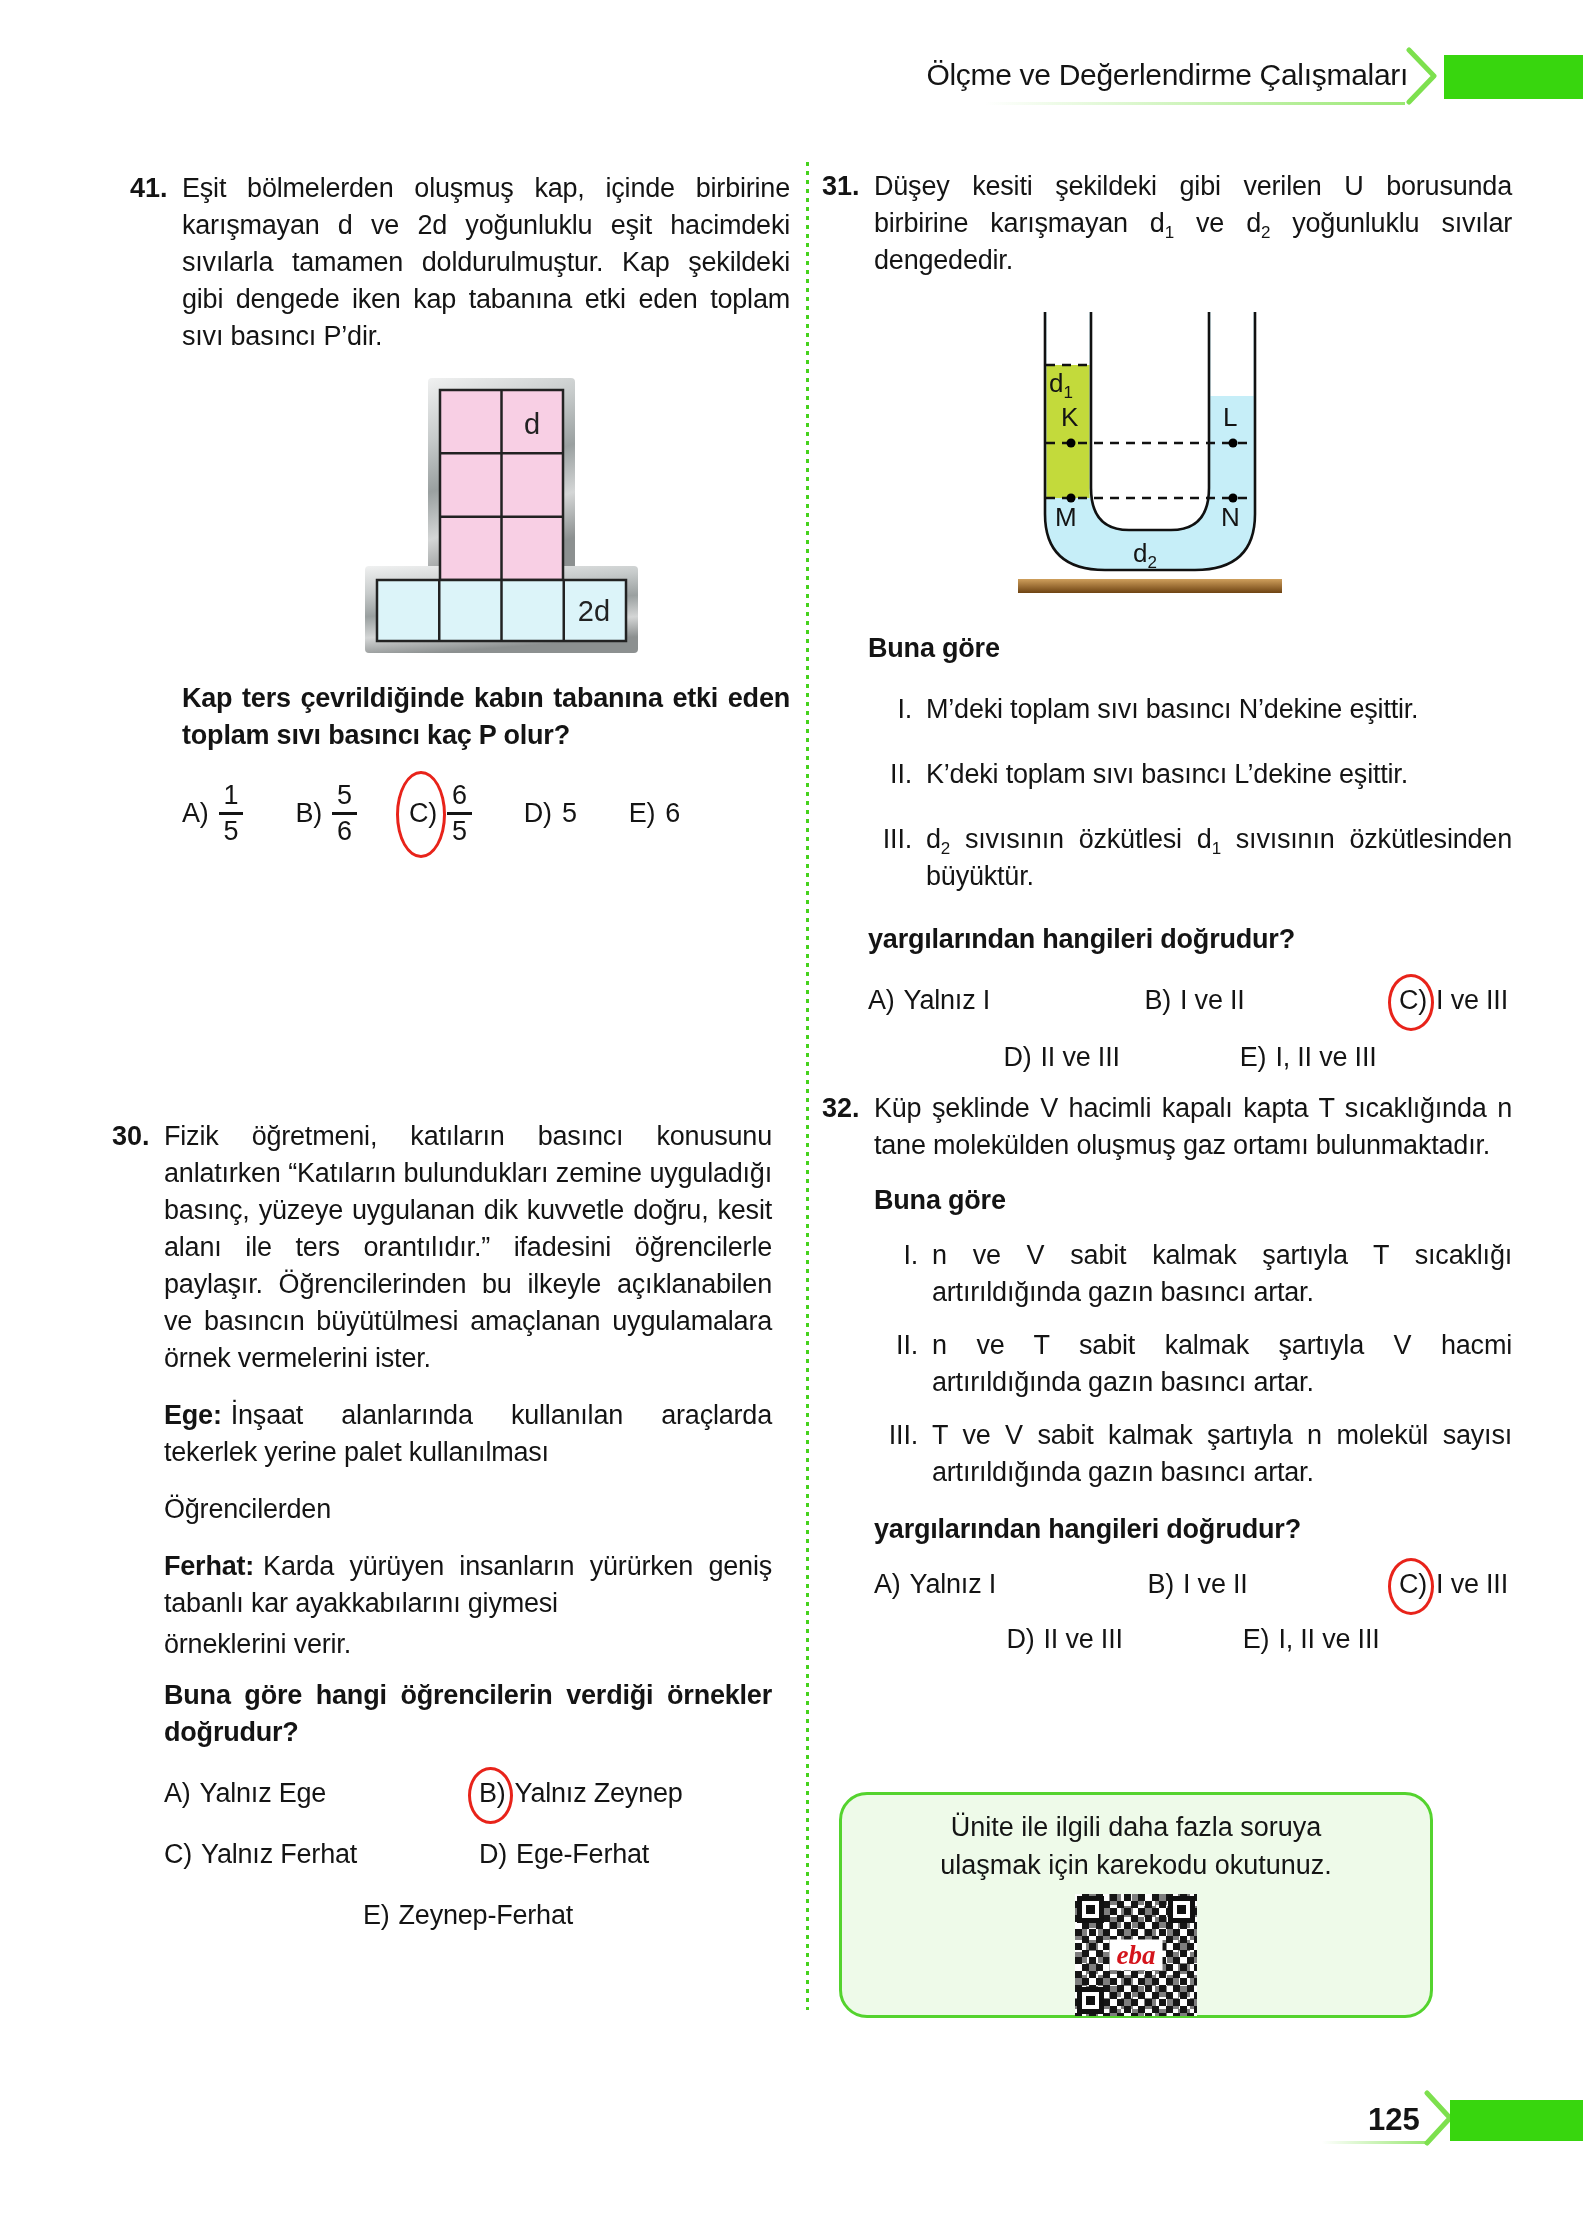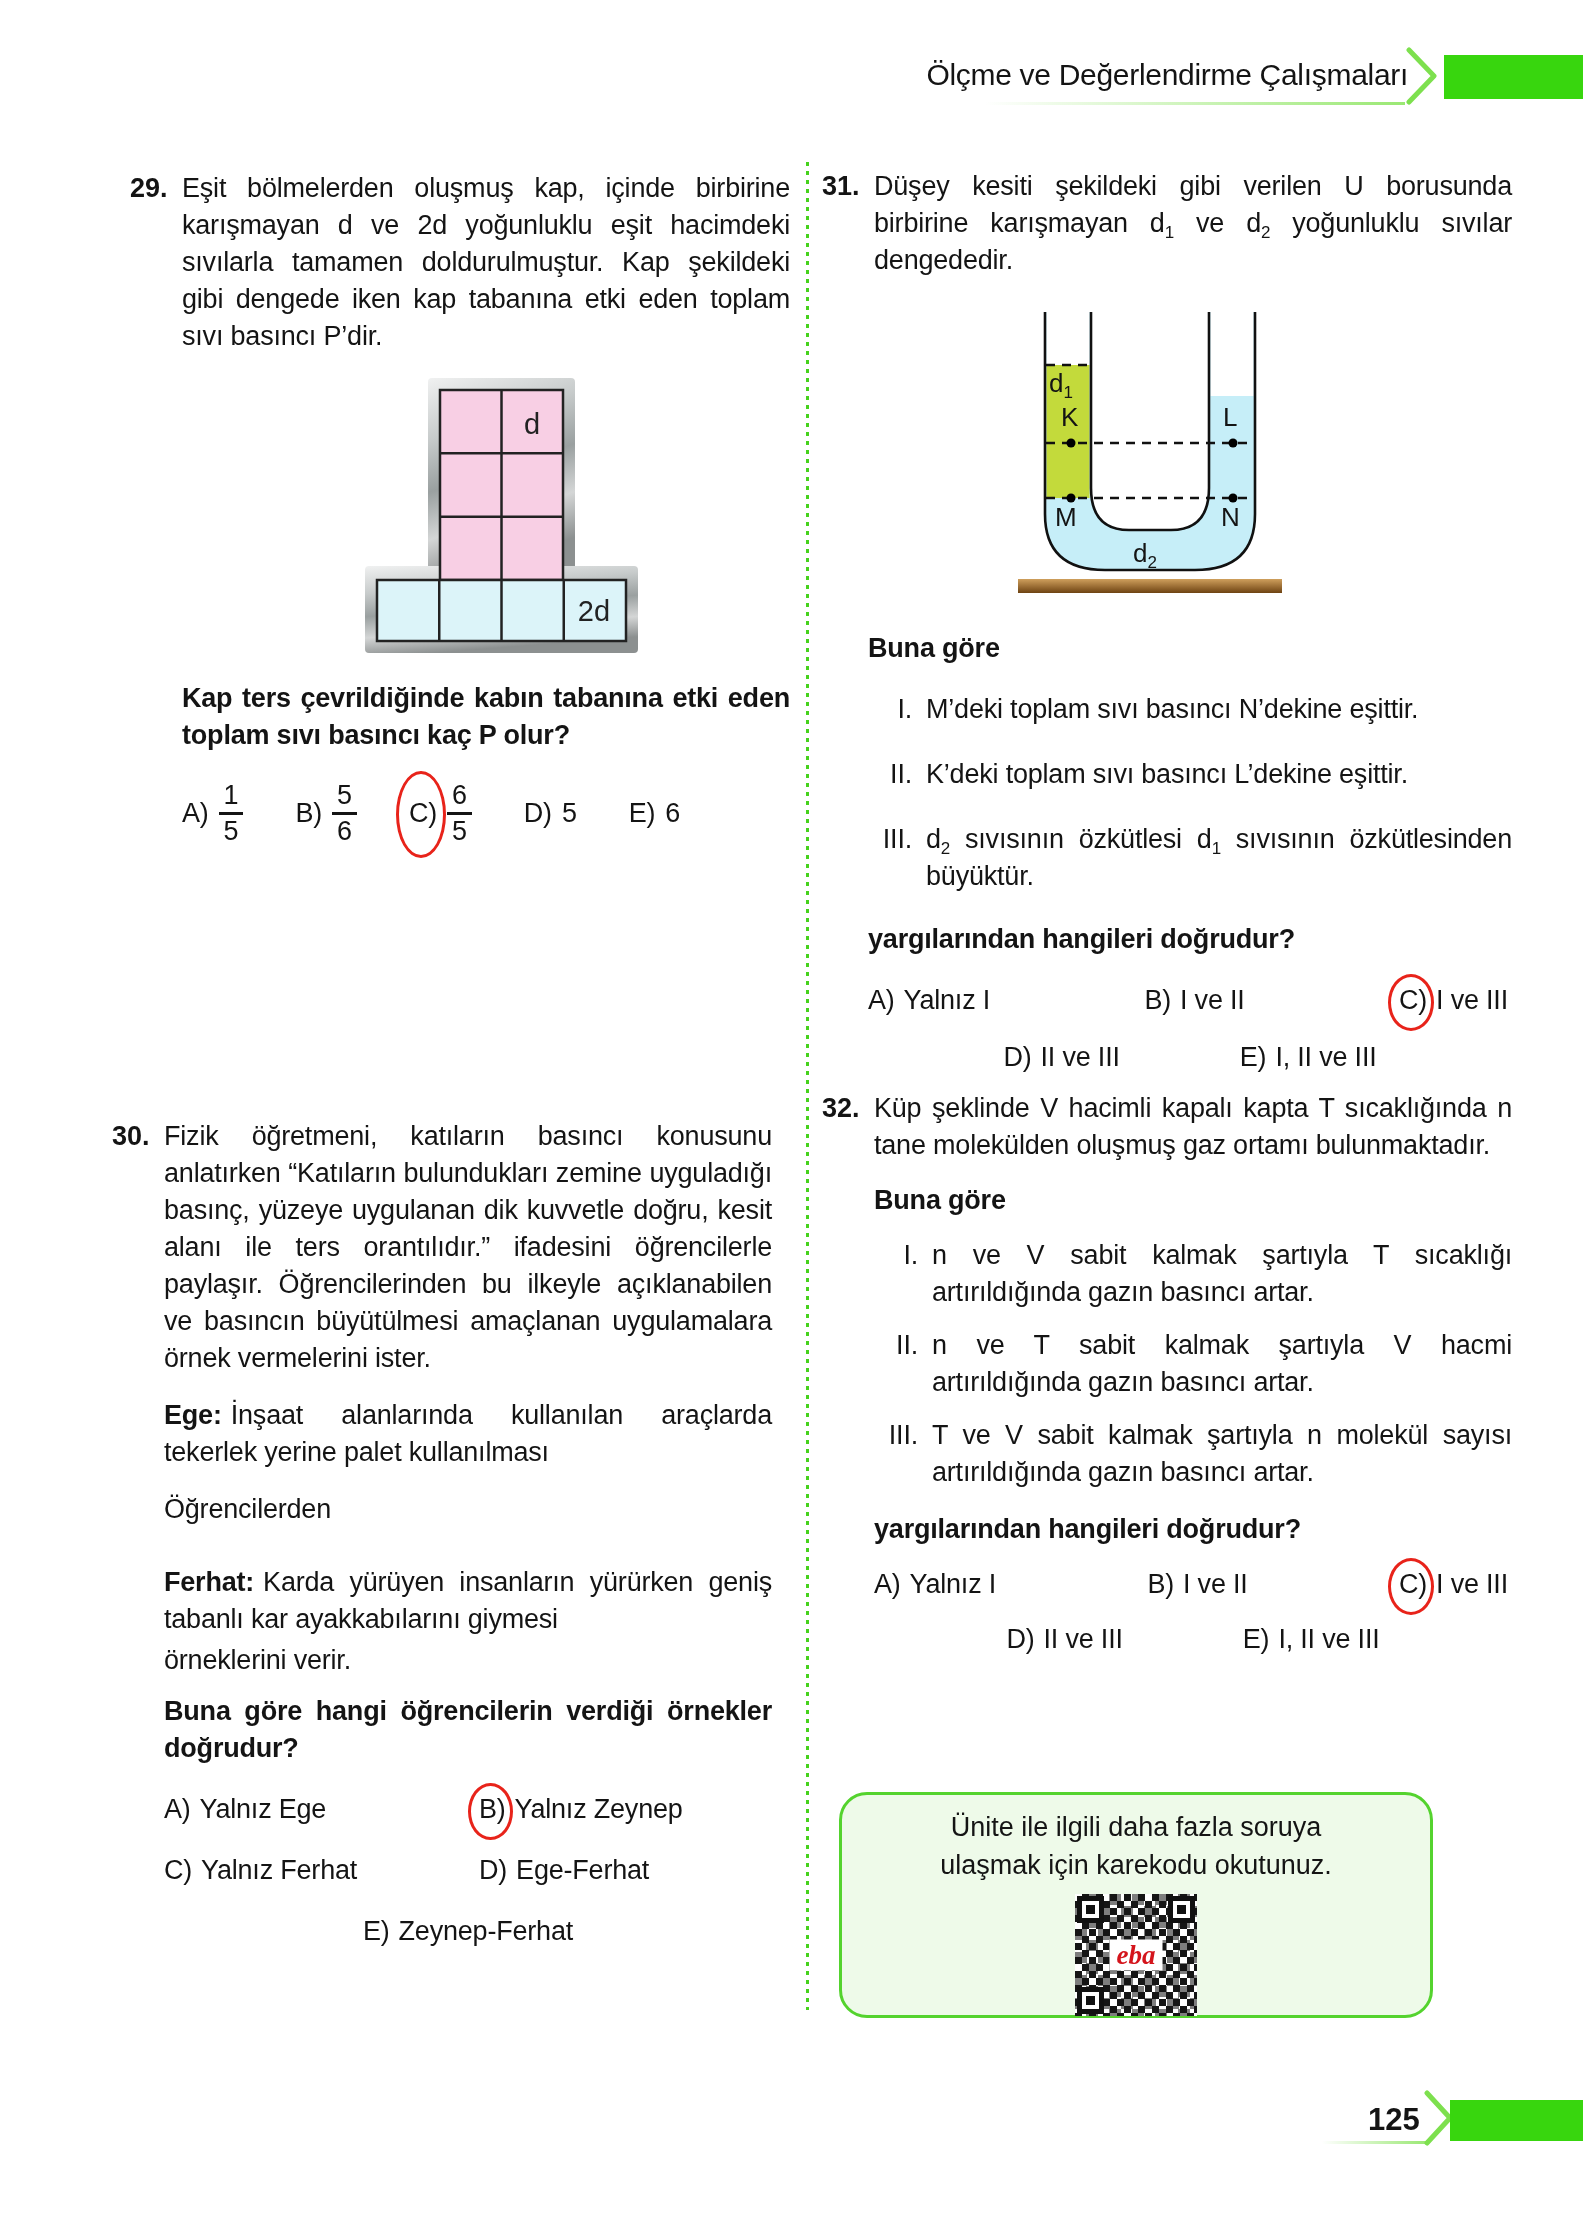--- a/index.html
+++ b/index.html
@@ -77,21 +77,21 @@
   <div class="chev" style="left:1406px;top:47px;">
     <svg width="34" height="58" viewBox="0 0 34 58">
         <path d="M3,3 L28,29 L3,55" fill="none" stroke="#7de04e" stroke-width="5" stroke-linecap="round" stroke-linejoin="round"></path>
       </svg>
   </div>
   <div class="accent-bar" style="left:1444px;top:55px;width:139px;height:44px;"></div>
 
   <div class="divider"></div>
 
   <div class="qwrap" style="left:130px;top:170px;width:660px;">
-    <div class="qnum">29.</div>
+    <div class="qnum">41.</div>
     <div class="qcontent txt">Eşit bölmelerden oluşmuş kap, içinde birbirine karışmayan d ve 2d yoğunluklu eşit hacimdeki sıvılarla tamamen doldurulmuştur. Kap şekildeki gibi dengede iken kap tabanına etki eden toplam sıvı basıncı P’dir.</div>
   </div>
 
   <div class="fig" style="left:365px;top:378px;width:273px;height:275px;">
     <svg width="273" height="275" viewBox="0 0 273 275">
       <defs>
         <linearGradient id="metalg" x1="0" y1="0" x2="0.25" y2="1">
           <stop offset="0" stop-color="#f0f1f1"></stop>
             <stop offset="0.3" stop-color="#c7cbcb"></stop>
           <stop offset="0.55" stop-color="#9aa0a0"></stop>
@@ -150,21 +150,21 @@
   </div>
 
   <div class="qwrap" style="left:112px;top:1118px;width:660px;">
     <div class="qnum">30.</div>
     <div class="qcontent">
       <div class="txt">Fizik öğretmeni, katıların basıncı konusunu anlatırken “Katıların bulundukları zemine uyguladığı basınç, yüzeye uygulanan dik kuvvetle doğru, kesit alanı ile ters orantılıdır.” ifadesini öğrencilerle paylaşır. Öğrencilerinden bu ilkeyle açıklanabilen ve basıncın büyütülmesi amaçlanan uygulamalara örnek vermelerini ister.</div>
       <div class="txt" style="margin-top:20px;">
         <span class="bold">Ege:</span><span class="stxt">İnşaat alanlarında kullanılan araçlarda tekerlek yerine palet kullanılması</span>
       </div>
       <div class="txt" style="margin-top:20px;">Öğrencilerden</div>
-      <div class="txt" style="margin-top:36px;">
+      <div class="txt" style="margin-top:20px;">
         <span class="bold">Ferhat:</span><span class="stxt">Karda yürüyen insanların yürürken geniş tabanlı kar ayakkabılarını giymesi</span>
       </div>
       <div class="txt" style="margin-top:4px;">örneklerini verir.</div>
       <div class="txt bold" style="margin-top:14px;">Buna göre hangi öğrencilerin verdiği örnekler doğrudur?</div>
 
       <div class="row30" style="margin-top:24px;">
         <span class="opt cell1">
           <span class="olab txt">A)</span>
           <span class="txt">Yalnız Ege</span>
         </span>

